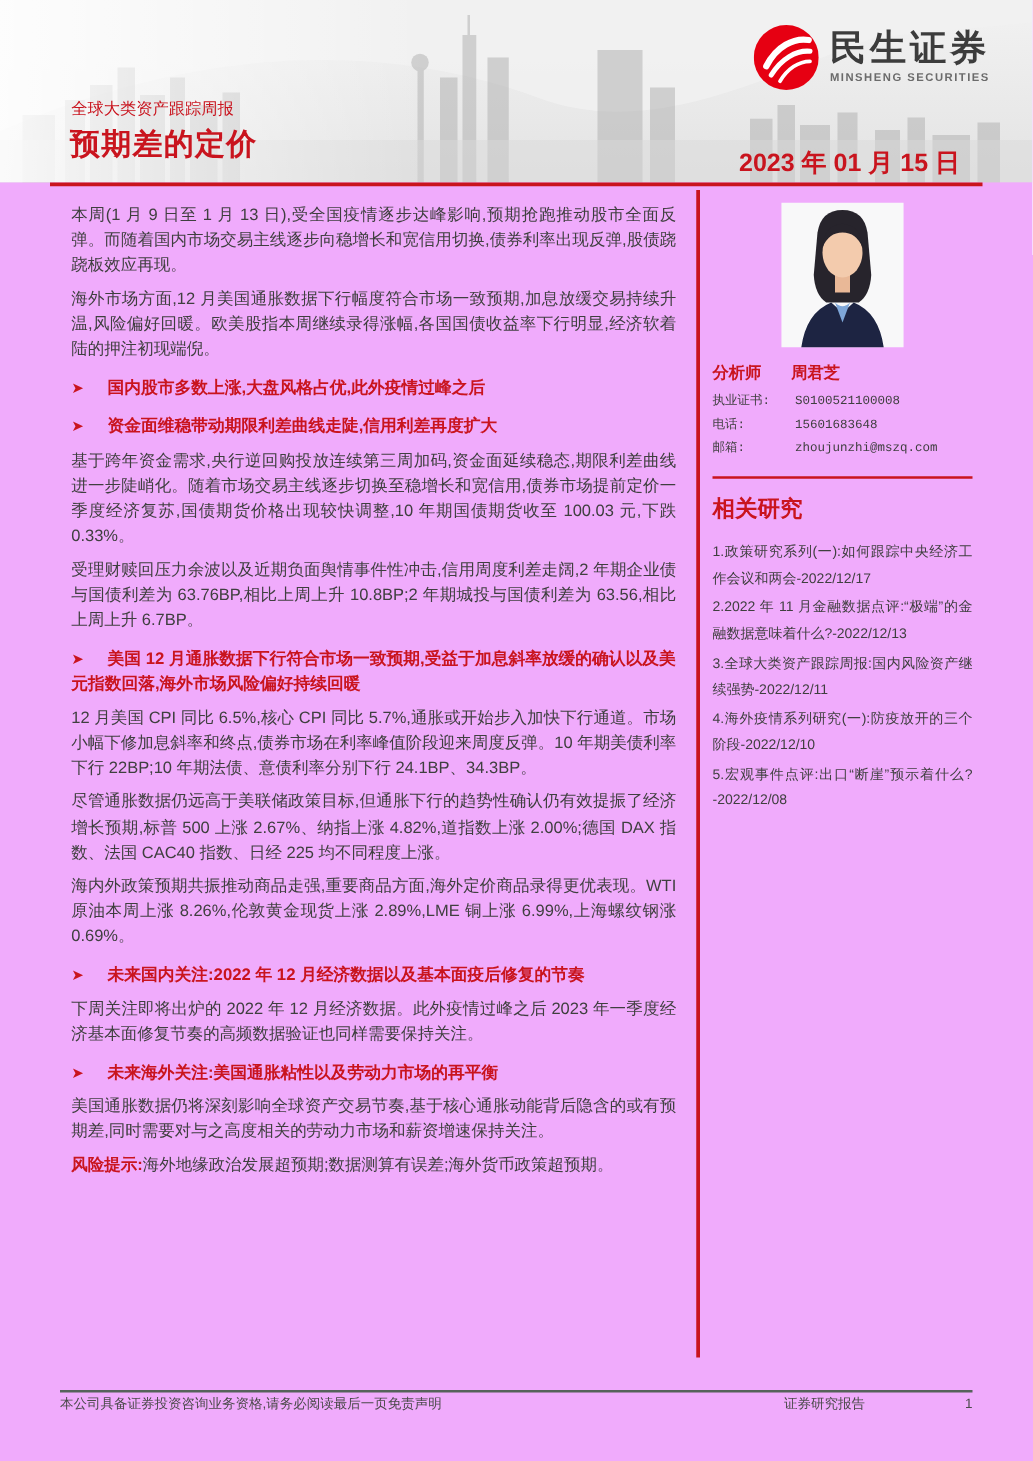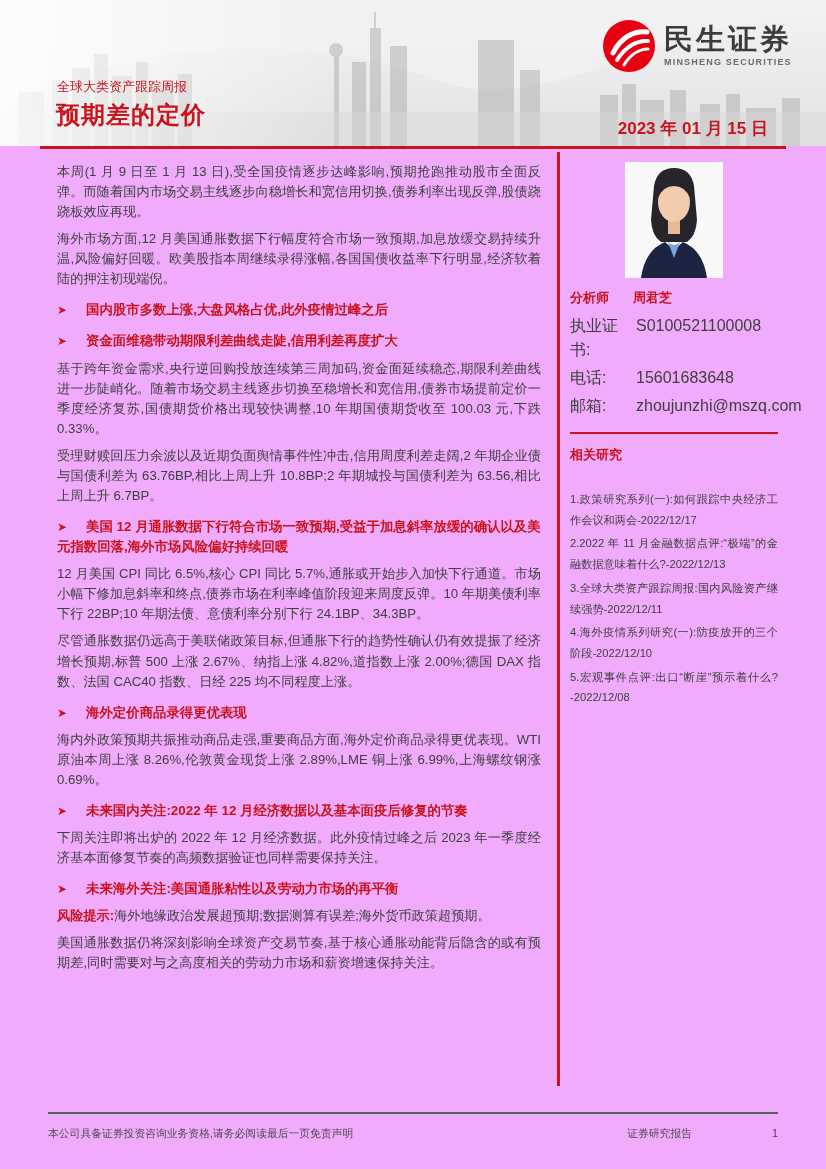--- a/index.html
+++ b/index.html
@@ -18,48 +18,48 @@
   }
   
   .header{position:absolute;top:0;left:0;width:826px;height:146px;}
   .skyline{position:absolute;inset:0;width:100%;height:100%;}
   .logo{position:absolute;top:20px;right:34px;display:flex;align-items:center;gap:9px;z-index:3;}
   .logo-icon{width:52px;height:52px;flex:0 0 auto;}
   .logo-cn{font-size:29px;font-weight:bold;color:#3c3c3c;letter-spacing:3px;line-height:1;}
   .logo-en{font-size:9px;font-weight:bold;color:#6b6b6b;letter-spacing:1.2px;margin-top:3px;}
   .series{position:absolute;left:57px;top:78px;z-index:3;font-size:13px;font-weight:normal;color:var(--accent);}
   .title{position:absolute;left:56px;top:99px;z-index:3;margin:0;font-size:24px;font-weight:bold;color:var(--accent);letter-spacing:1px;}
-  .date{position:absolute;right:58px;top:117px;z-index:3;font-size:17px;font-weight:bold;color:var(--accent);}
+  .date{position:absolute;right:58px;top:117px;z-index:3;font-size:20px;font-weight:bold;color:var(--accent);}
   .hrule{position:absolute;top:146px;left:40px;width:746px;height:3px;background:var(--accent);}
   
   .vrule{position:absolute;left:557px;top:152px;width:3px;height:934px;background:var(--accent);}
   .article{
     position:absolute;left:57px;top:162px;width:484px;
     font-size:13.2px;line-height:1.52;text-align:justify;
   }
   .article p.para{margin:0 0 7px;}
   .sec{margin:11px 0 7px;font-size:13.4px;line-height:1.5;font-weight:bold;color:var(--accent);text-align:left;}
   .arrow{margin-right:19px;font-size:12px;}
   .risk-label{color:var(--accent);font-weight:bold;}
   
   .sidebar{position:absolute;left:570px;top:160px;width:208px;}
   .portrait{display:block;width:98px;height:116px;margin:2px auto 0;}
   .analyst-line{display:flex;gap:24px;margin-top:11px;font-size:13px;font-weight:bold;color:var(--accent);}
   .info-rows{margin-top:7px;}
-  .info-row{display:flex;font-size:16px;line-height:1.5;margin-bottom:4px;color:var(--body-ink);}
+  .info-row{display:flex;font-size:10px;line-height:1.5;margin-bottom:4px;color:var(--body-ink);font-family:Liberation Mono, monospace;}
   .info-label{width:66px;flex:0 0 auto;}
   .side-rule{height:2px;background:var(--accent);margin:14px 0 12px;}
-  .related-title{margin:0 0 25px;font-size:13px;font-weight:bold;color:var(--accent);}
+  .related-title{margin:0 0 13px;font-size:18px;font-weight:bold;color:var(--accent);}
   .related-list{margin:0;padding:0;list-style:none;}
   .related-item{font-size:11.2px;line-height:1.85;margin-bottom:3px;text-align:justify;color:var(--body-ink);}
   
   .footer{
     position:absolute;left:48px;top:1112px;width:730px;
     border-top:2px solid var(--footer-rule);
-    padding-top:13px;display:flex;align-items:baseline;
+    padding-top:2px;display:flex;align-items:baseline;
     font-size:10.8px;color:#4a4a4a;
   }
   .footer-left{flex:1;}
   .footer-right{margin-right:72px;}
   .footer-page{width:14px;text-align:right;}
 </style>
 </head>
 <body>
 
 <div class="page">
@@ -134,27 +134,26 @@
   <section class="article">
       <p class="para">本周(1 月 9 日至 1 月 13 日),受全国疫情逐步达峰影响,预期抢跑推动股市全面反弹。而随着国内市场交易主线逐步向稳增长和宽信用切换,债券利率出现反弹,股债跷跷板效应再现。</p>
       <p class="para">海外市场方面,12 月美国通胀数据下行幅度符合市场一致预期,加息放缓交易持续升温,风险偏好回暖。欧美股指本周继续录得涨幅,各国国债收益率下行明显,经济软着陆的押注初现端倪。</p>
       <h3 class="sec"><span class="arrow">➤</span><span>国内股市多数上涨,大盘风格占优,此外疫情过峰之后</span></h3>
       <h3 class="sec"><span class="arrow">➤</span><span>资金面维稳带动期限利差曲线走陡,信用利差再度扩大</span></h3>
       <p class="para">基于跨年资金需求,央行逆回购投放连续第三周加码,资金面延续稳态,期限利差曲线进一步陡峭化。随着市场交易主线逐步切换至稳增长和宽信用,债券市场提前定价一季度经济复苏,国债期货价格出现较快调整,10 年期国债期货收至 100.03 元,下跌 0.33%。</p>
       <p class="para">受理财赎回压力余波以及近期负面舆情事件性冲击,信用周度利差走阔,2 年期企业债与国债利差为 63.76BP,相比上周上升 10.8BP;2 年期城投与国债利差为 63.56,相比上周上升 6.7BP。</p>
       <h3 class="sec"><span class="arrow">➤</span><span>美国 12 月通胀数据下行符合市场一致预期,受益于加息斜率放缓的确认以及美元指数回落,海外市场风险偏好持续回暖</span></h3>
       <p class="para">12 月美国 CPI 同比 6.5%,核心 CPI 同比 5.7%,通胀或开始步入加快下行通道。市场小幅下修加息斜率和终点,债券市场在利率峰值阶段迎来周度反弹。10 年期美债利率下行 22BP;10 年期法债、意债利率分别下行 24.1BP、34.3BP。</p>
       <p class="para">尽管通胀数据仍远高于美联储政策目标,但通胀下行的趋势性确认仍有效提振了经济增长预期,标普 500 上涨 2.67%、纳指上涨 4.82%,道指数上涨 2.00%;德国 DAX 指数、法国 CAC40 指数、日经 225 均不同程度上涨。</p>
-      <h3 class="sec"><span class="arrow">➤</span><span>海外定价商品录得更优表现</span></h3>
       <p class="para">海内外政策预期共振推动商品走强,重要商品方面,海外定价商品录得更优表现。WTI 原油本周上涨 8.26%,伦敦黄金现货上涨 2.89%,LME 铜上涨 6.99%,上海螺纹钢涨 0.69%。</p>
       <h3 class="sec"><span class="arrow">➤</span><span>未来国内关注:2022 年 12 月经济数据以及基本面疫后修复的节奏</span></h3>
       <p class="para">下周关注即将出炉的 2022 年 12 月经济数据。此外疫情过峰之后 2023 年一季度经济基本面修复节奏的高频数据验证也同样需要保持关注。</p>
       <h3 class="sec"><span class="arrow">➤</span><span>未来海外关注:美国通胀粘性以及劳动力市场的再平衡</span></h3>
+      <p class="para">美国通胀数据仍将深刻影响全球资产交易节奏,基于核心通胀动能背后隐含的或有预期差,同时需要对与之高度相关的劳动力市场和薪资增速保持关注。</p>
       <p class="para"><strong class="risk-label">风险提示:</strong><span>海外地缘政治发展超预期;数据测算有误差;海外货币政策超预期。</span></p>
-      <p class="para">美国通胀数据仍将深刻影响全球资产交易节奏,基于核心通胀动能背后隐含的或有预期差,同时需要对与之高度相关的劳动力市场和薪资增速保持关注。</p>
     </section>
 
   <aside class="sidebar">
     <svg class="portrait" viewBox="0 0 98 116" aria-hidden="true">
       <rect width="98" height="116" fill="#f8f8f9"></rect>
       <path d="M29 24 Q32 6 49 6 Q66 6 69 24 L72 58 Q71 74 62 80 L36 80 Q27 74 26 58 Z" fill="#27242c"></path>
       <rect x="43" y="56" width="12" height="16" fill="#e9b famous897" opacity="0"></rect>
       <rect x="43" y="56" width="12" height="16" fill="#e9b897"></rect>
       <ellipse cx="49" cy="40" rx="16" ry="20" fill="#f3cbad"></ellipse>
       <path d="M33 36 Q34 18 49 17 Q64 18 65 36 Q60 24 49 24 Q38 24 33 36 Z" fill="#27242c"></path>

